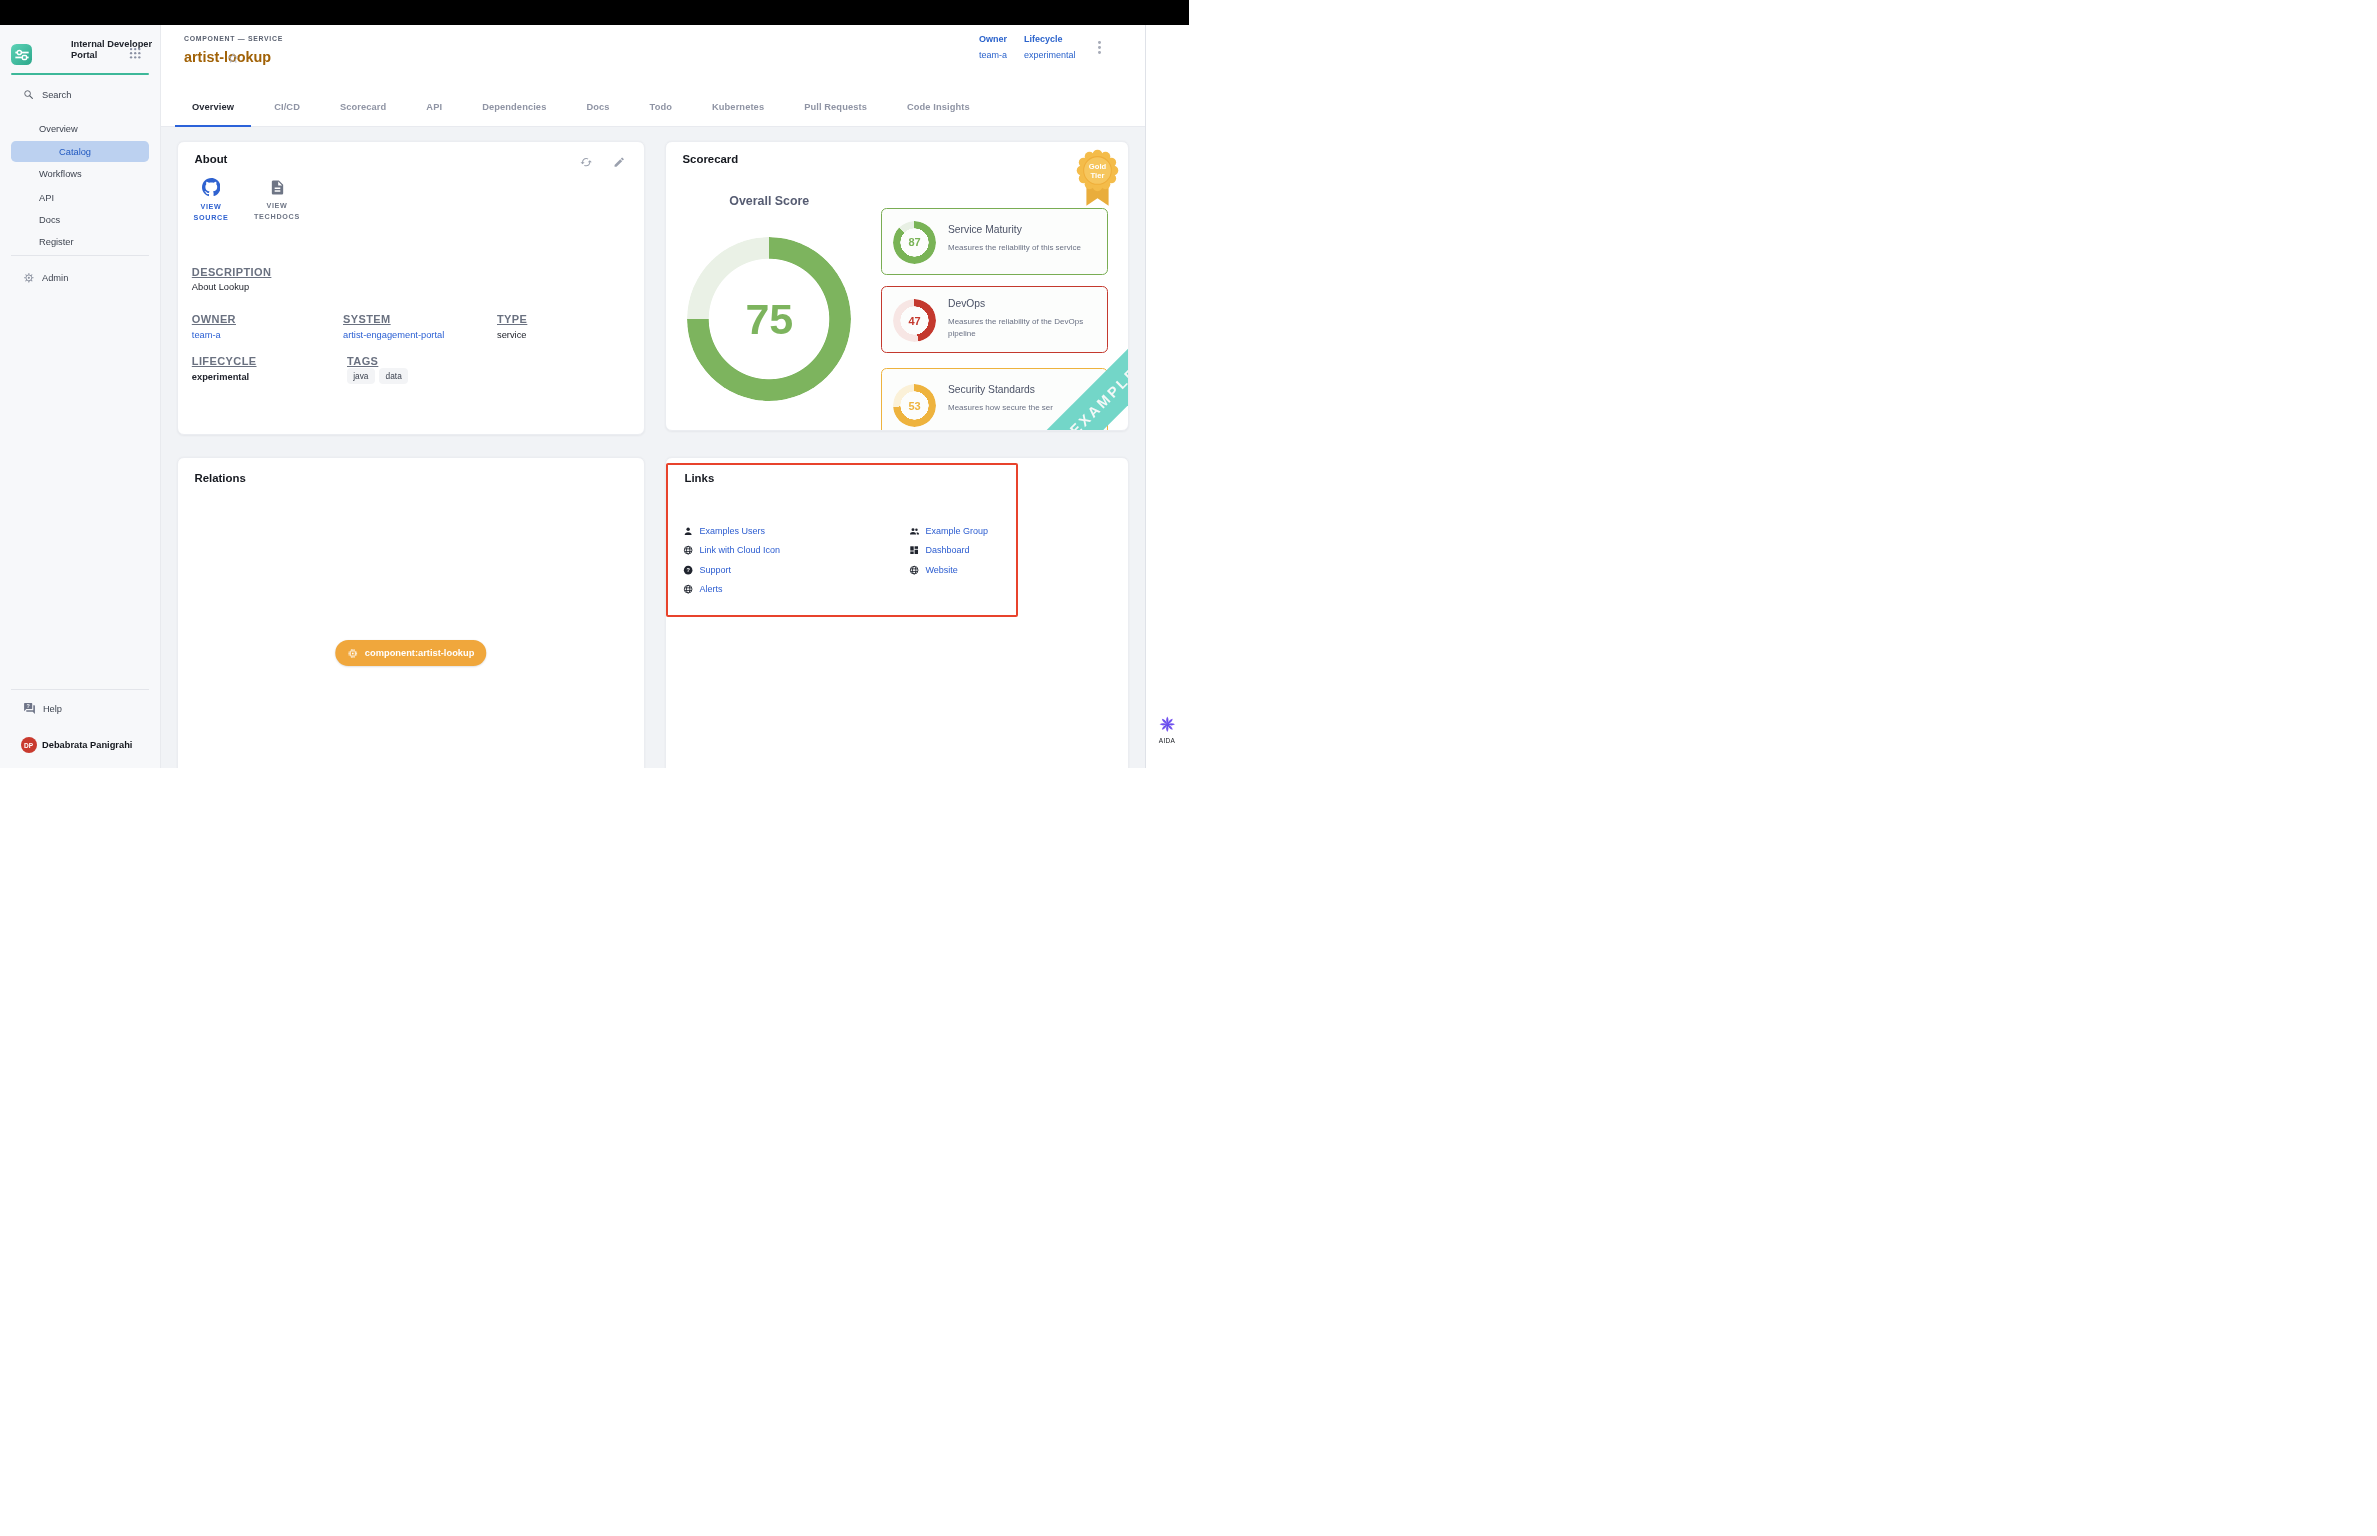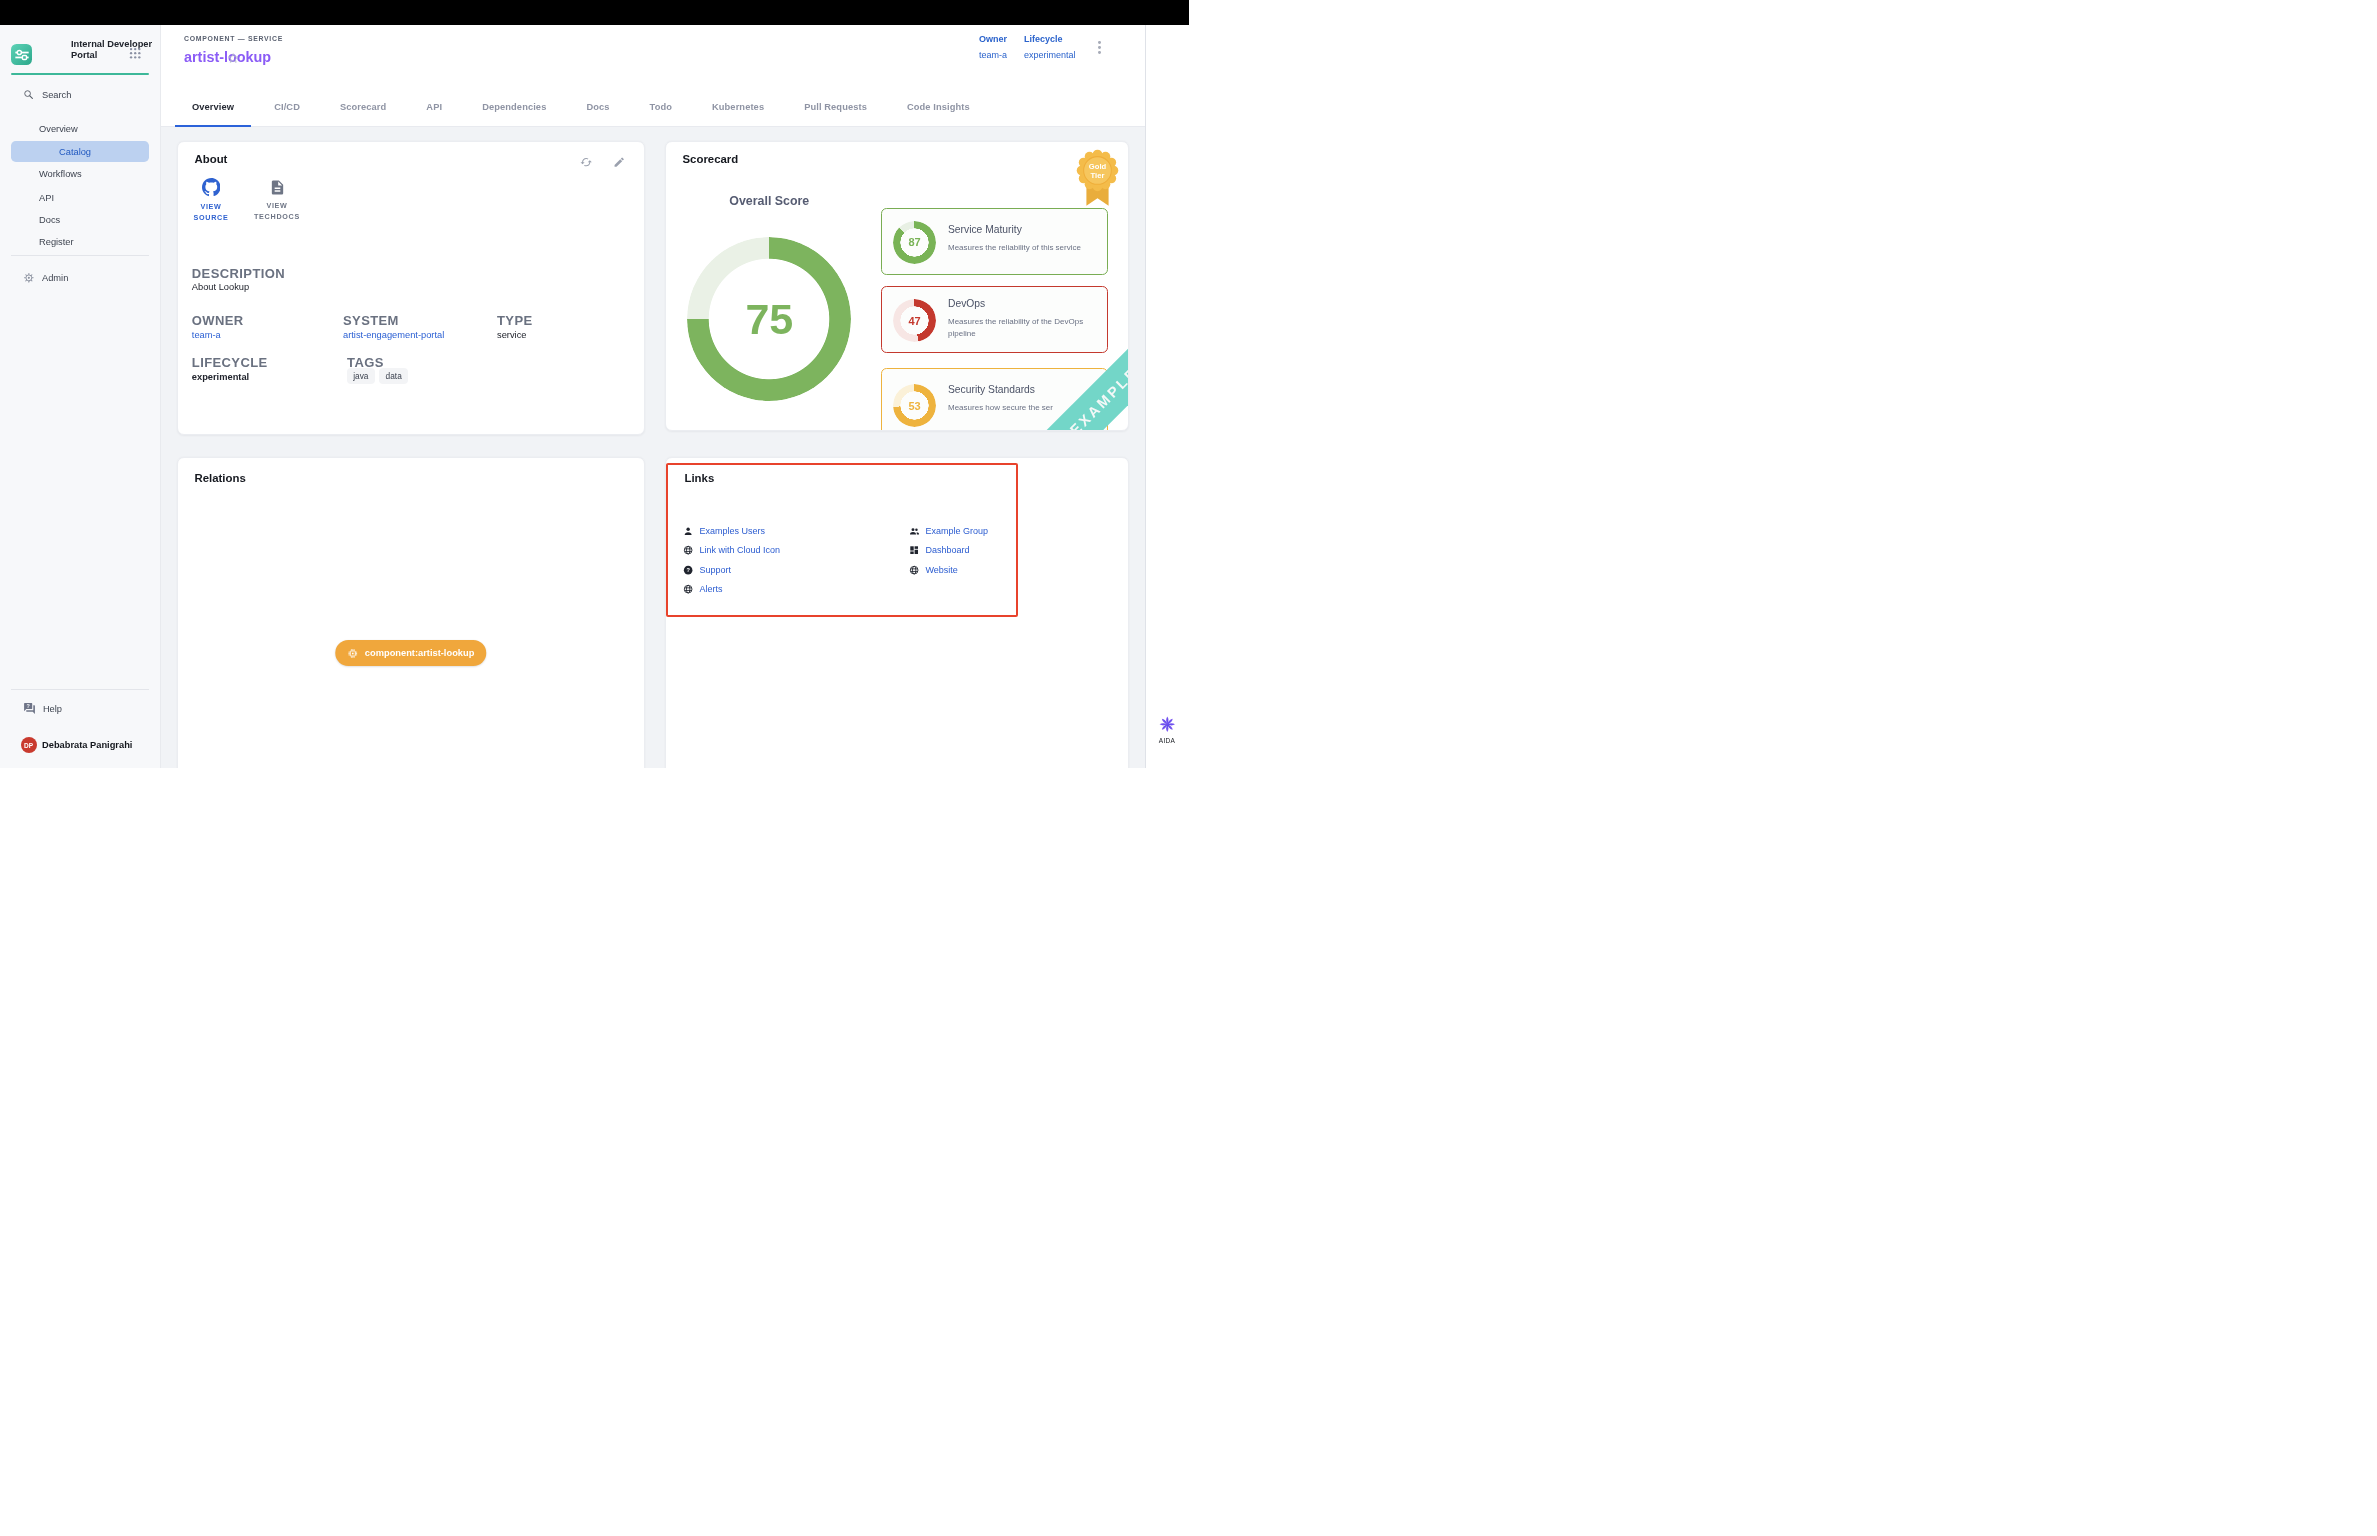--- a/index.html
+++ b/index.html
@@ -28,21 +28,21 @@
   .nav-pill .nav-label { position:absolute; left:28px; top:5.5px; color:#2159c0;margin-left:20px; }
   .side-rule { left:11px; width:138px; height:0.7px; background:#e3e5ea; }
   .row-icon-label { display:flex; align-items:center; gap:6.9px; }
   .avatar { left:20.6px; top:737px; width:16px; height:16px; border-radius:50%; background:#c93a2e; color:#fff;
             font-size:6.5px; font-weight:bold; display:flex; align-items:center; justify-content:center; }
   .user-name { left:42px; top:740px; font-size:9.3px; font-weight:600; color:#14171d; }
 
   
   .main-head { left:161px; top:25px; width:984px; height:102px; background:#fff; }
   .eyebrow { left:184px; top:35px; font-size:6.9px; font-weight:600; letter-spacing:0.7px; color:#5a6170; }
-  .page-title { left:184px; top:49px; font-size:14.4px; font-weight:bold; color:#8b5cf6; }
+  .page-title { left:184px; top:49px; font-size:14.4px; font-weight:bold; color:#a16207; }
   .star { left:227px; top:52px; width:12.4px; height:12.4px; cursor:pointer; }
   .hdr-label { font-size:9px; font-weight:bold; color:#2b63cc; }
   .hdr-value { font-size:9px; color:#2b63cc; }
   .kebab { left:1094px; top:38px; width:11px; height:19px; cursor:pointer; display:flex; flex-direction:column; align-items:center; justify-content:center; gap:2.1px; }
   .kebab i { width:2.8px; height:2.8px; border-radius:50%; background:#a7acb8; }
 
   
   .tabbar-line { left:161px; top:126px; width:984px; height:0.7px; background:#e8eaef; }
   .tabs { left:172px; top:88px; height:39px; display:flex; }
   .tab { padding:0 20px; line-height:38px; font-size:9.3px; font-weight:600; letter-spacing:0.1px;
@@ -55,21 +55,21 @@
   .card { position:absolute; background:#fff; border:0.7px solid #ebedf1; border-radius:6.9px; box-shadow:0 0.7px 2.1px rgba(16,24,40,.05); }
   .card-title { position:absolute; left:16.5px; top:11px; font-size:11.4px; font-weight:bold; color:#15181f; }
 
   
   .about { left:177px; top:141px; width:468px; height:294px; }
   .icon-btn { position:absolute; width:12.4px; height:12.4px; color:#9ba1ae; cursor:pointer; }
   .action { position:absolute; text-align:center; cursor:pointer; }
   .action .lbl { font-size:7.2px; font-weight:bold; letter-spacing:0.7px; line-height:11px; margin-top:4.1px; }
   .action.src { left:5.5px; top:36px; width:55px; color:#2f62d0; }
   .action.docs { left:66px; top:37px; width:66px; color:#6e7585; }
-  .micro { position:absolute; font-size:13px; font-weight:bold; letter-spacing:0.4px; color:#6a7180; }
+  .micro { position:absolute; font-size:11px; font-weight:bold; letter-spacing:0.4px; color:#6a7180;text-decoration:underline; }
   .val { position:absolute; font-size:9.3px; color:#21242d; }
   .val.link { color:#2a5fd3; cursor:pointer; }
   .tagchips { position:absolute; display:flex; gap:4.8px; }
   .chip-tag { background:#f3f4f6; border-radius:4.1px; padding:2.8px 6.2px; font-size:8.3px; color:#3c424f; }
 
   
   .scorecard { left:665px; top:141px; width:464px; height:290px; overflow:hidden; }
   .overall-label { position:absolute; left:21.3px; top:52px; width:164px; text-align:center; font-size:12.4px; font-weight:bold; color:#565c72; }
   .donut { position:absolute; left:21.3px; top:95px; width:164px; height:164px; border-radius:50%;
            -webkit-mask:radial-gradient(closest-side,transparent 73%,#000 74%); mask:radial-gradient(closest-side,transparent 73%,#000 74%); }

